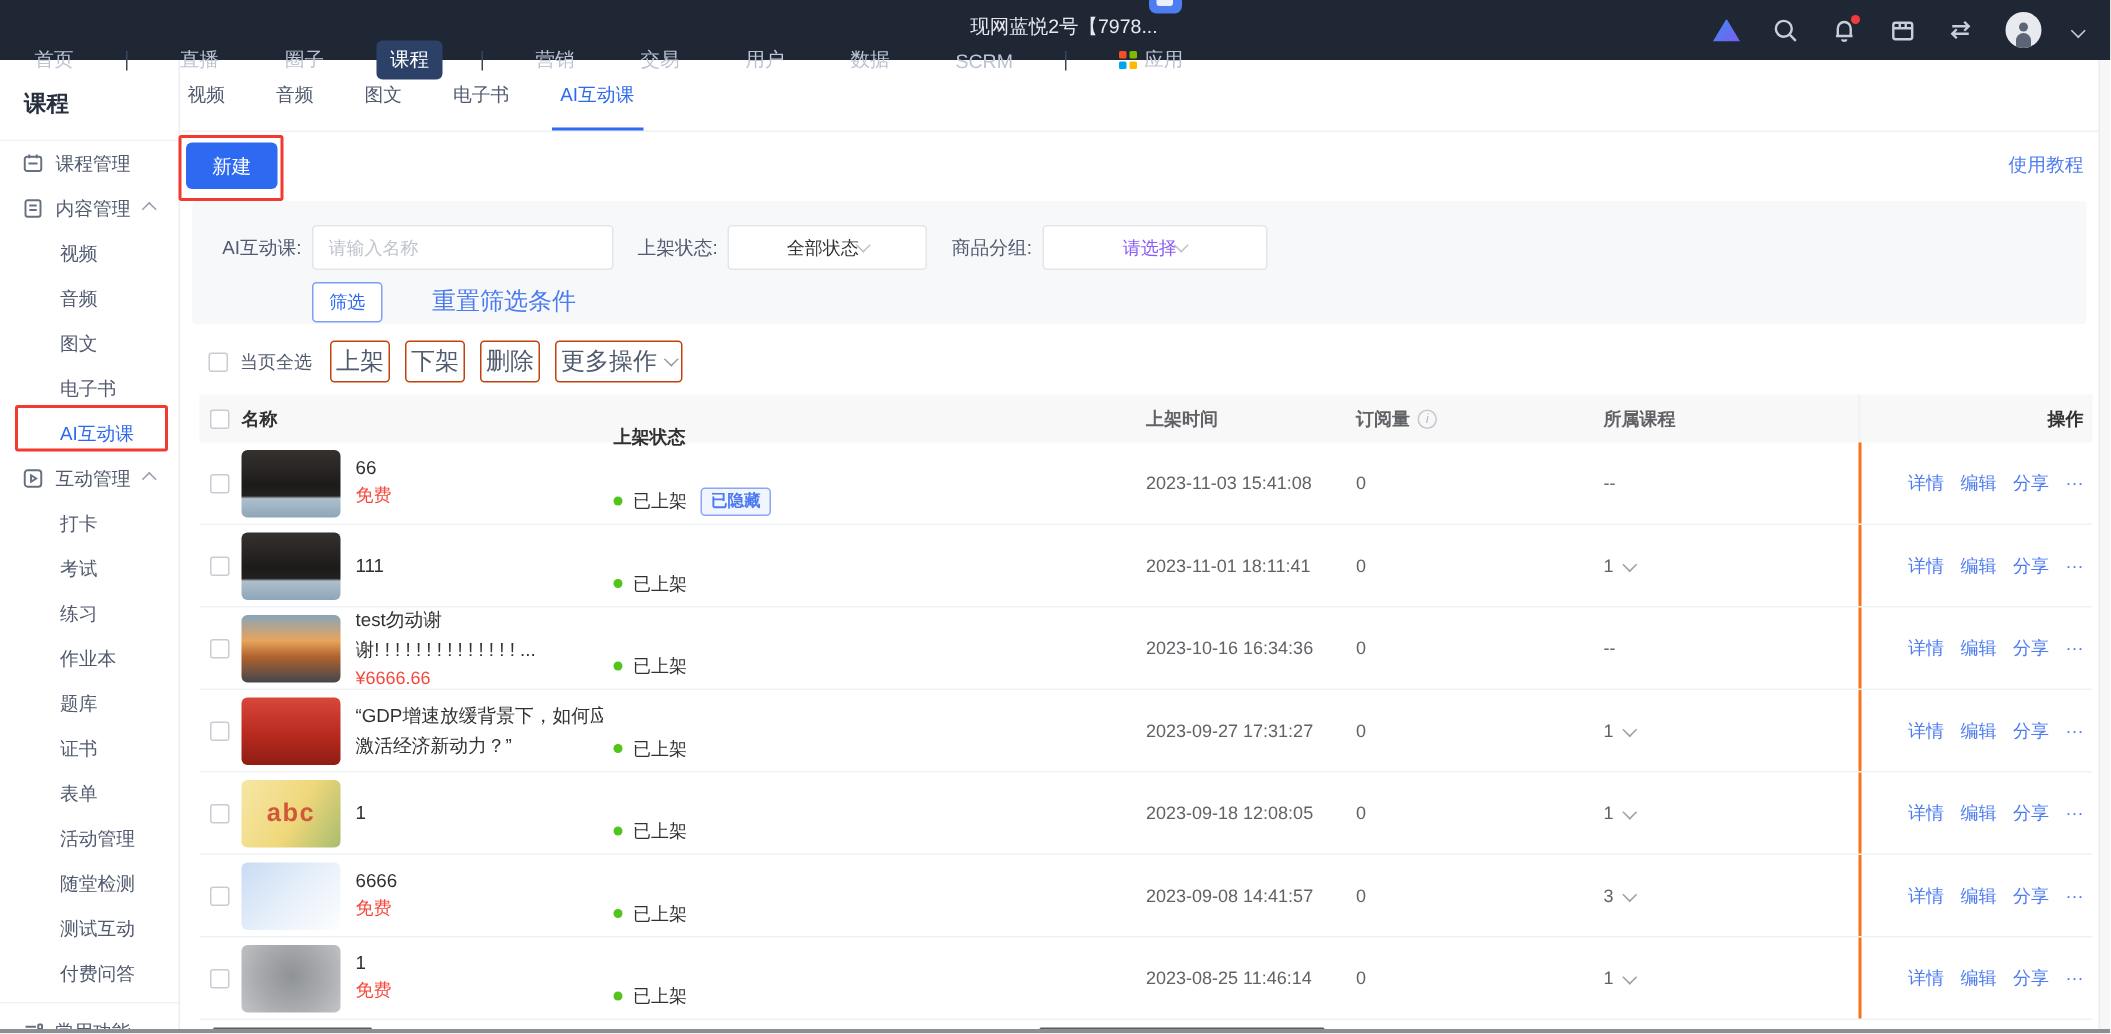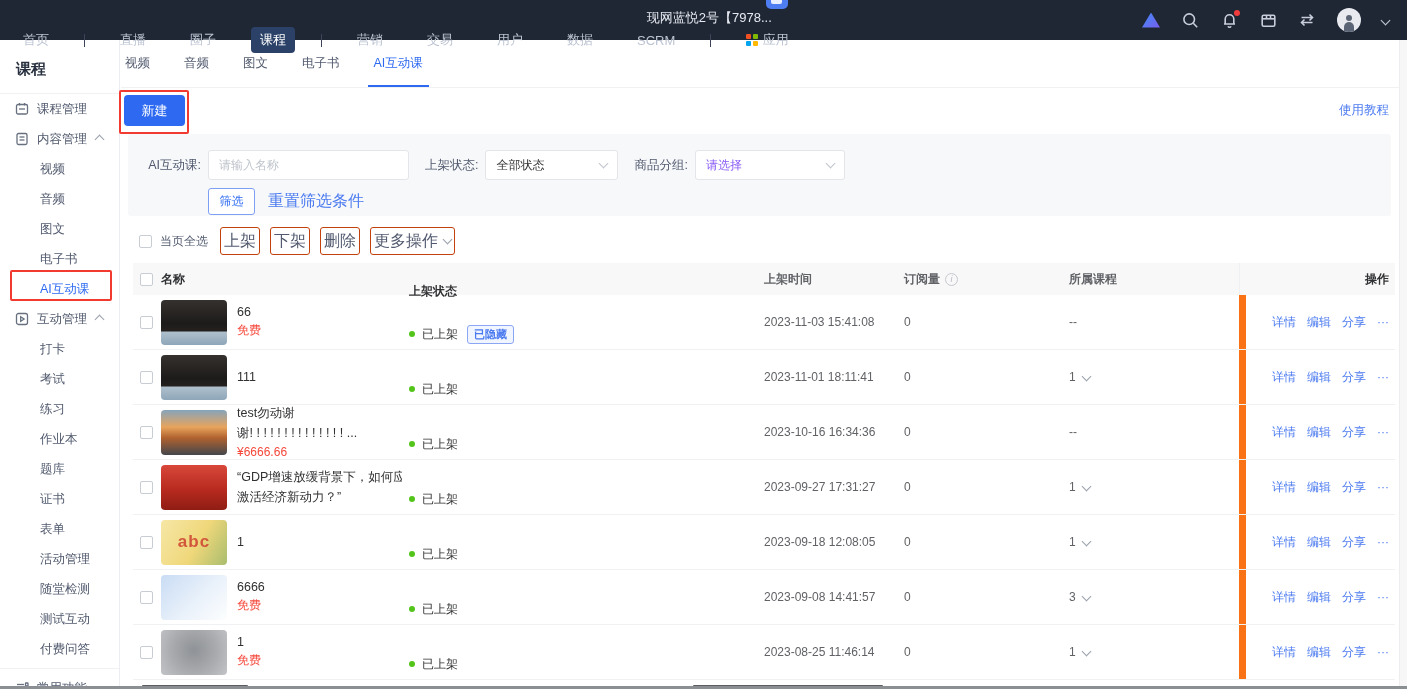--- a/index.html
+++ b/index.html
@@ -53,28 +53,28 @@
   .create-row { position:relative; height:44px; }
   .btn-primary { position:absolute; left:3px; top:7px; width:61px; height:31px; background:#2d6af1; color:#fff; border:none; border-radius:4px; font-size:13px; cursor:pointer; font-family:inherit; }
   .tutorial { position:absolute; right:18px; top:14px; color:#4c7bf0; font-size:12.5px; cursor:pointer; text-decoration:none; }
 
   .filter-panel { margin:2px 16px 0 7px; height:82px; background:#f7f8fa; border-radius:3px; position:relative; }
   .f-row1 { position:absolute; top:16px; left:0; right:0; display:flex; align-items:center; }
   .f-label { color:#515a6e; font-size:12.5px; }
   .f-label.w1 { width:73px; text-align:right; }
   .f-input { width:201px; height:30px; margin-left:7px; border:1px solid #e3e5e9; border-radius:3px; background:#fff; padding:0 10px; font-size:12px; font-family:inherit; color:#333; }
   .f-input::placeholder { color:#bfc4cc; }
-  .f-select { height:30px; background:#fff; border:1px solid #e3e5e9; border-radius:3px; display:flex; align-items:center; justify-content:space-between; padding:0 10px; cursor:pointer; }
+  .f-select { height:30px; background:#fff; border:1px solid #e3e5e9; border-radius:3px; display:flex; align-items:center; justify-content:center; padding:0 10px; cursor:pointer; }
   .f-select .chev { border-color:#c0c4cc; margin-top:-3px; }
   .f-select.s1 { width:133px; margin-left:7px; }
   .f-select.s2 { width:150px; margin-left:7px; }
   .f-select .val { font-size:12px; color:#333; }
   .f-select .val.ph { color:#8b5cf6; }
   .ml16 { margin-left:16px; }
-  .f-row2 { position:absolute; top:54px; left:80px; display:flex; align-items:center; }
+  .f-row2 { position:absolute; top:54px; left:80px; display:flex; align-items:center;gap:20px; }
   .btn-filter { width:47px; height:27px; background:#fff; border:1px solid #7da0f5; color:#2d6af1; border-radius:3px; font-size:12px; cursor:pointer; font-family:inherit; }
   .reset-link { color:#4c7bf0; margin-left:13px; cursor:pointer; font-size:16px; text-decoration:none; }
 
   .toolbar { margin-top:11px; height:28px; display:flex; align-items:center; padding-left:18px; }
   .checkbox { width:13px; height:13px; border:1px solid #c8cdd4; border-radius:2px; background:#fff; display:inline-block; cursor:pointer; flex:none; }
   .toolbar .tl-label { margin-left:8px; color:#515a6e; }
   .btn-plain { height:28px; padding:0 3px; background:#fff; border:1px solid #c2410c; border-radius:3px; color:#515a6e; font-size:16px; margin-left:10px; cursor:pointer; font-family:inherit; display:flex; align-items:center; gap:6px; }
   .btn-plain:first-of-type { margin-left:12px; }
   .btn-plain .chev { border-color:#9aa0ab; margin-top:-3px; }
 
@@ -82,21 +82,21 @@
   .table { margin:8px 12px 0 12px; }
   .thead { height:32px; background:#f8f8f9; display:flex; align-items:center; font-weight:bold; color:#303133; }
   .trow { height:55px; display:flex; align-items:center; border-bottom:1px solid #f0f1f3; }
   .cell { display:flex; align-items:center; }
   .c-check { width:28px; padding-left:7px; }
   .c-name { width:248px; }
   .c-status { width:355px;margin-top:24px; }
   .c-time { width:140px; color:#606266; }
   .c-subs { width:165px; color:#606266; }
   .c-course { width:170px; color:#606266; }
-  .c-actions { flex:1; justify-content:flex-end; padding-right:6px; gap:11px; align-self:stretch; border-left:7px solid #f97316; }
+  .c-actions { flex:1; justify-content:flex-end; padding-right:6px; gap:11px; align-self:stretch; border-left:2px solid #f97316; }
   .thead .c-actions { border-left:1px solid #eef0f2; }
   .thumb { width:66px; height:45px; border-radius:4px; flex:none; margin-right:10px; display:flex; align-items:center; justify-content:center; overflow:hidden; }
   .thumb-movie { background:linear-gradient(180deg,#35312e 0%,#1d1b1a 52%,#23201e 68%,#aebfcc 72%,#8da6b8 100%); }
   .thumb-sunset { background:linear-gradient(180deg,#86a4ba 0%,#e8a45c 38%,#b0622f 62%,#43464d 100%); }
   .thumb-poster { background:linear-gradient(180deg,#d8473a 0%,#b82a1f 55%,#8f1d14 100%); }
   .thumb-abc { background:linear-gradient(120deg,#f6e7a6 0%,#efd77a 55%,#a9bd6e 100%); }
   .thumb-abc .thumb-text { font-weight:bold; font-size:17px; color:#d2563c; letter-spacing:1px; }
   .thumb-sky { background:linear-gradient(135deg,#c9dcf4 0%,#e9f1fa 55%,#fdfefe 100%); }
   .thumb-gray { background:radial-gradient(circle at 50% 45%,#8f9296 0%,#a9abae 55%,#c2c4c7 100%); }
   .name-block { display:flex; flex-direction:column; gap:3px; max-width:165px; }

